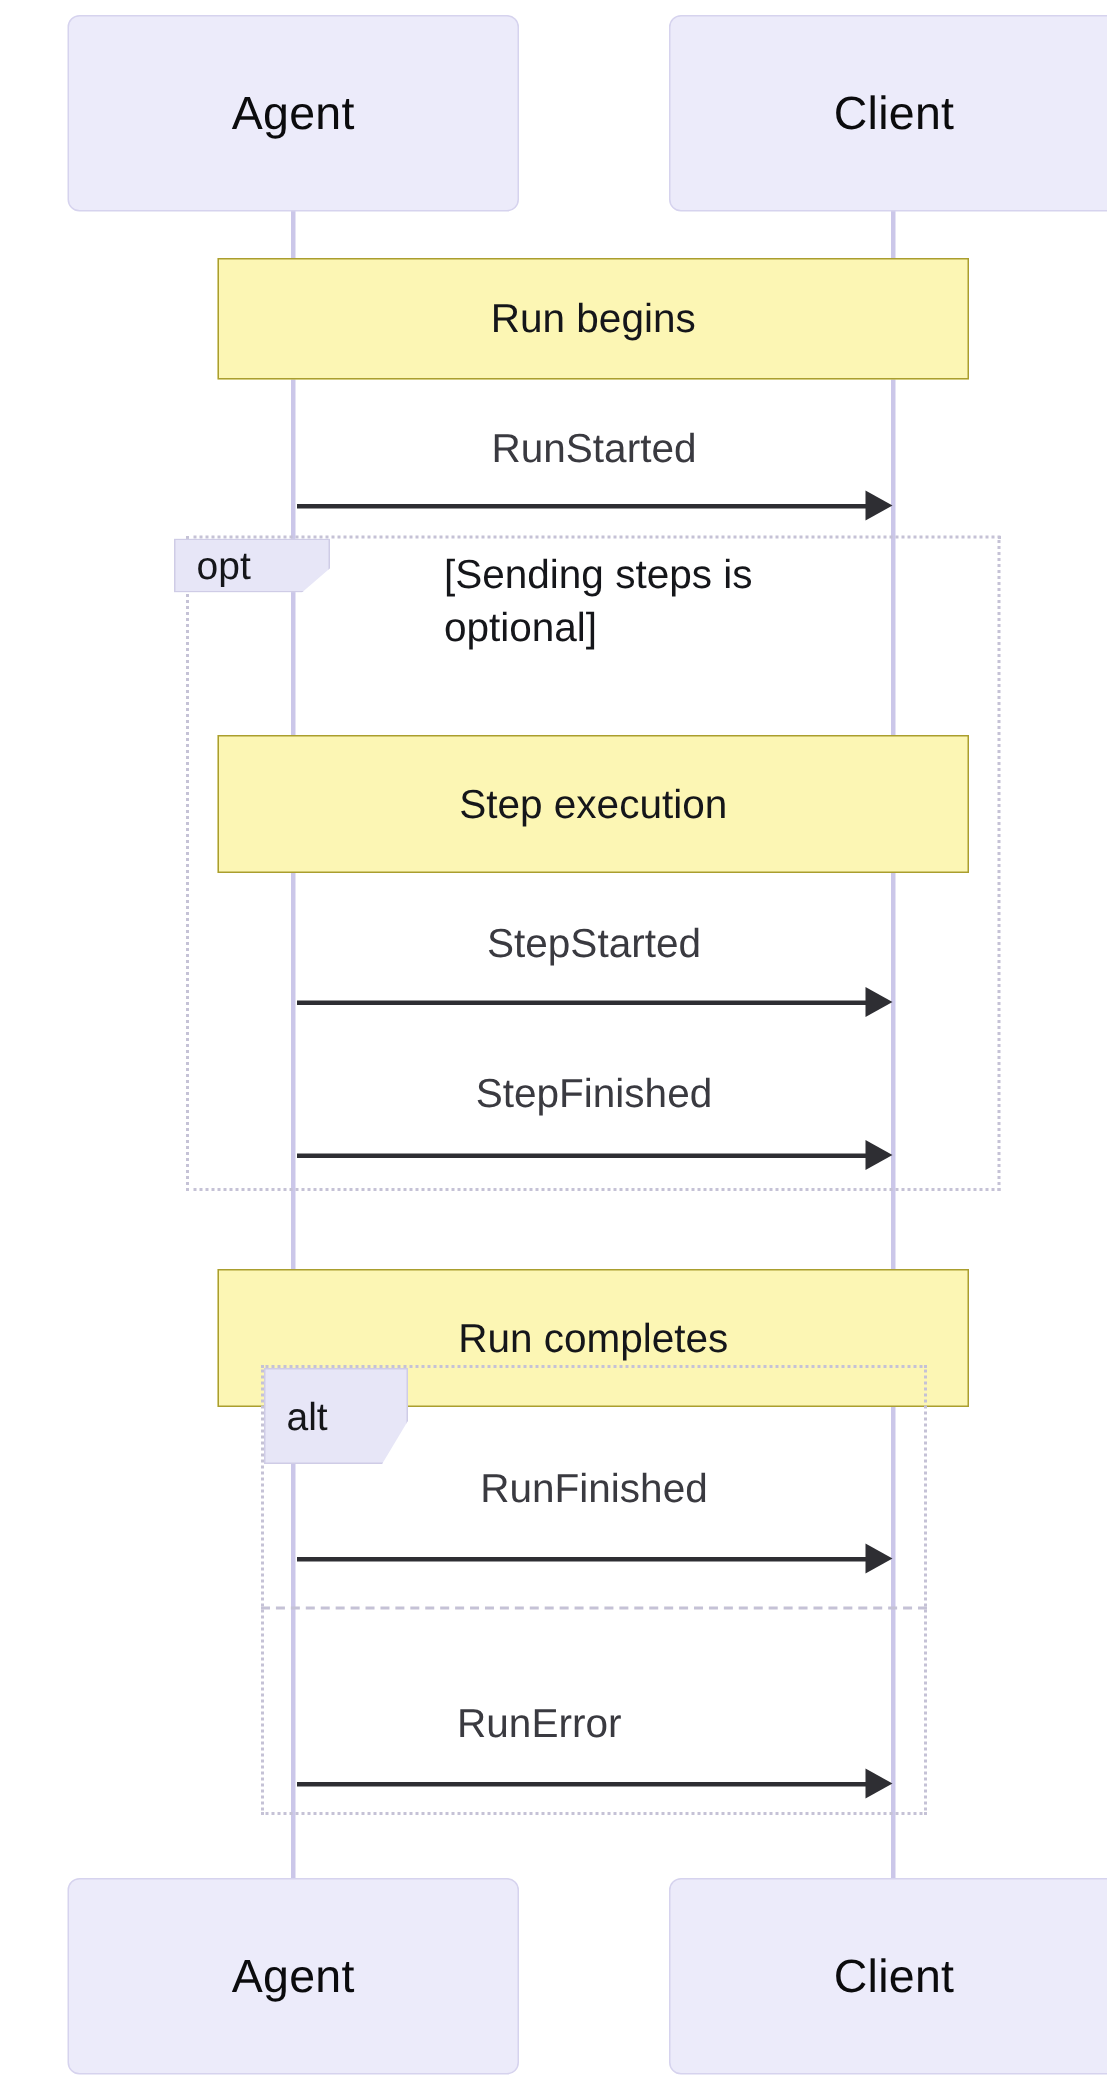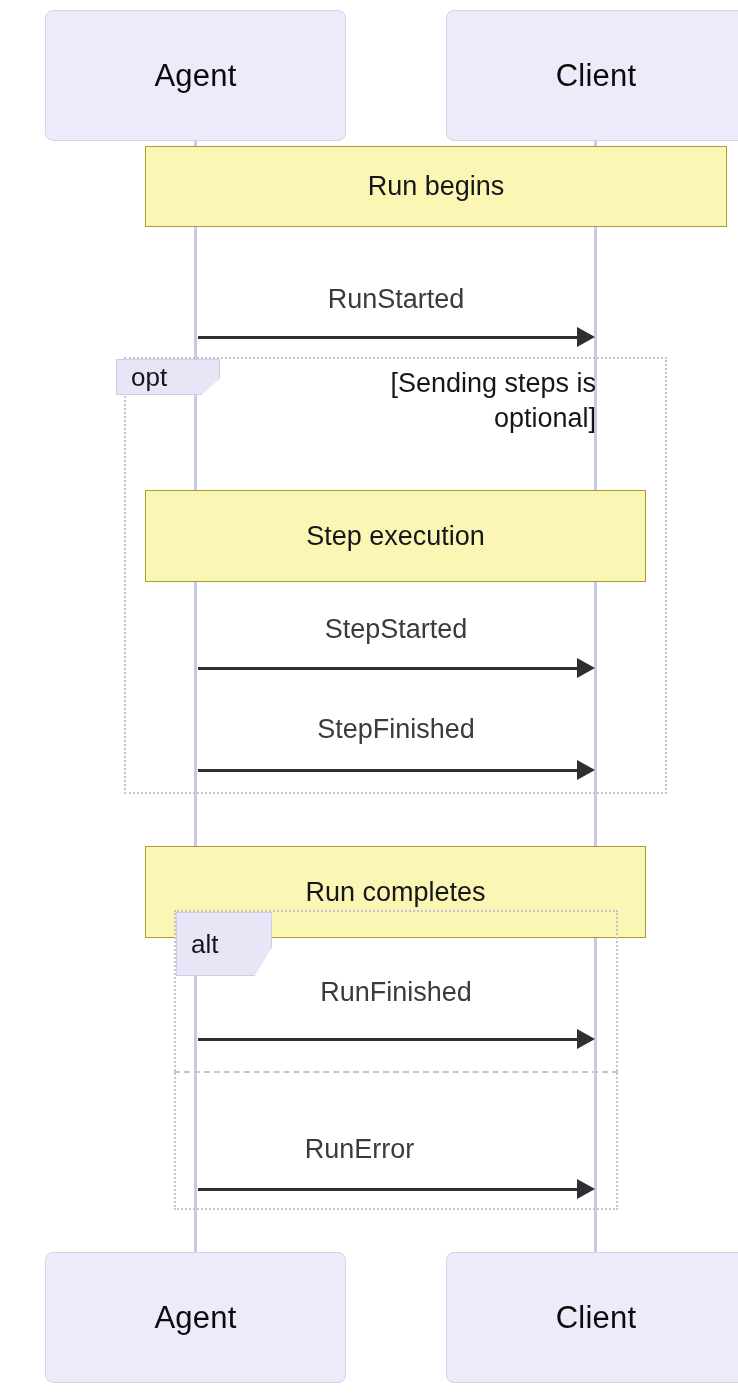--- a/index.html
+++ b/index.html
@@ -85,21 +85,21 @@
     
     clip-path: polygon(0 0, 100% 0, 100% 55%, 82% 100%, 0 100%);
   }
   .frag-tag-label {
     font-size: 26px;
     color: #15161a;
     font-family: "Liberation Sans", sans-serif;
   }
   .frag-cond {
     position: absolute;
-    text-align: right;
+    text-align: left;
     font-size: 27px;
     line-height: 1.28;
     color: #15161a;
     font-family: "Liberation Sans", sans-serif;
   }
 
   
   .msg-label {
     position: absolute;
     text-align: center;
@@ -130,21 +130,21 @@
   <div class="lifeline" style="left:166px; top:140px; height:1113px;"></div>
   <div class="lifeline" style="left:566px; top:140px; height:1113px;"></div>
 
   <div class="actor-box" style="left:17px; top:10px; width:301px; height:131px;">
     <span class="actor-label">Agent</span>
   </div>
   <div class="actor-box" style="left:418px; top:10px; width:300px; height:131px;">
     <span class="actor-label">Client</span>
   </div>
 
-  <div class="note" style="left:117px; top:146px; width:582px; height:81px;">
+  <div class="note" style="left:117px; top:172px; width:501px; height:81px;">
     <span class="note-label">Run begins</span>
   </div>
 
   <div class="msg-label" style="left:170px; top:284px; width:396px;">RunStarted</div>
   <div class="msg-line" style="left:170px; top:336px; width:382px;"></div>
   <div class="msg-head" style="left:549px; top:327px;"></div>
 
   <div class="frag" style="left:96px; top:357px; width:543px; height:437px;"></div>
   <div class="frag-tag" style="left:88px; top:359px; width:104px; height:36px;">
     <span class="frag-tag-label">opt</span>

